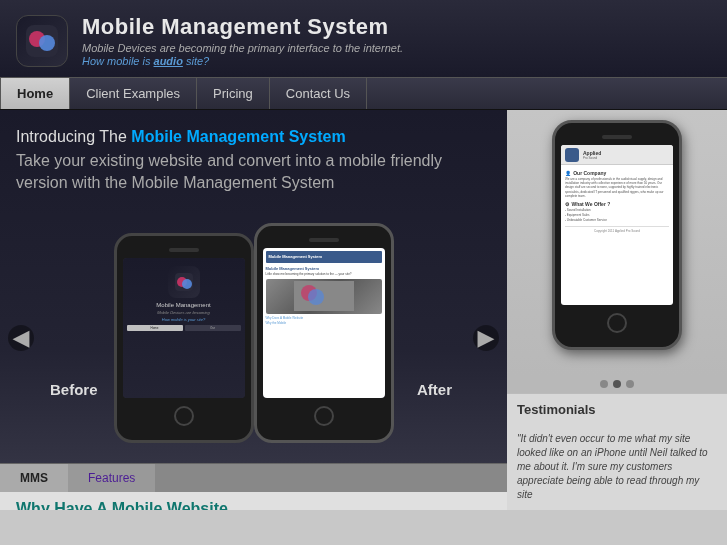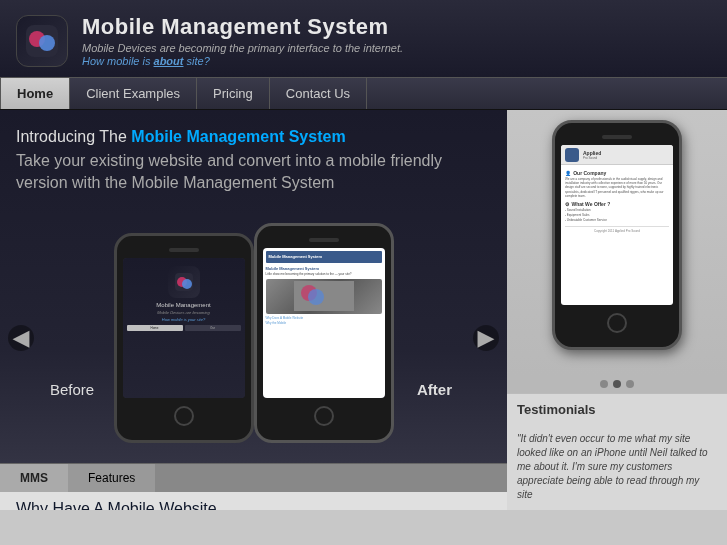--- a/index.html
+++ b/index.html
@@ -150,21 +150,21 @@
     }
     .nav-arrow-btn.left { left: 8px; }
     .nav-arrow-btn.right { right: 8px; }
 
     .before-label {
       position: absolute;
       left: 50px;
       bottom: 65px;
       color: #ddd;
       font-size: 15px;
-      font-weight: normal;
+      font-weight: bold;
     }
     .after-label {
       position: absolute;
       right: 55px;
       bottom: 65px;
       color: #ddd;
       font-size: 15px;
       font-weight: bold;
     }
 
@@ -337,33 +337,33 @@
       color: #222;
       font-size: 12px;
       cursor: pointer;
       font-weight: bold;
     }
     .bottom-tab.active {
       background: #aaa;
     }
     .bottom-tab:not(.active) {
       background: #999;
-      color: #000000;
+      color: #4c1d95;
       font-weight: normal;
     }
 
     
     .bottom-text {
       padding: 8px 16px;
       background: #e0e0e0;
     }
     .bottom-text h3 {
-      color: #0f172a;
+      color: #0f766e;
       font-size: 16px;
-      font-weight: normal;
+      font-weight: bold;
     }
 
     
     .right-panel {
       width: 220px;
       background: #c5c5c5;
       display: flex;
       flex-direction: column;
     }
 
@@ -505,21 +505,21 @@
     <svg viewBox="0 0 36 36" xmlns="http://www.w3.org/2000/svg">
       <rect x="2" y="2" width="32" height="32" rx="8" fill="#2a2a3a"></rect>
       <circle cx="13" cy="16" r="8" fill="#cc3366" opacity="0.9"></circle>
       <circle cx="23" cy="20" r="8" fill="#5588dd" opacity="0.9"></circle>
     </svg>
   </div>
   <div class="header-text">
     <h1>Mobile Management System</h1>
     <div class="tagline">Mobile Devices are becoming the primary interface to the internet.</div>
     <div class="tagline2">
-      <span>How mobile is </span><strong>about</strong><span> site?</span>
+      <span>How mobile is </span><strong>audio</strong><span> site?</span>
     </div>
   </div>
 </div>
 
 <nav class="nav">
   <div class="nav-item active">
     <span>Home</span>
   </div>
   <div class="nav-item">
     <span>Client Examples</span>

